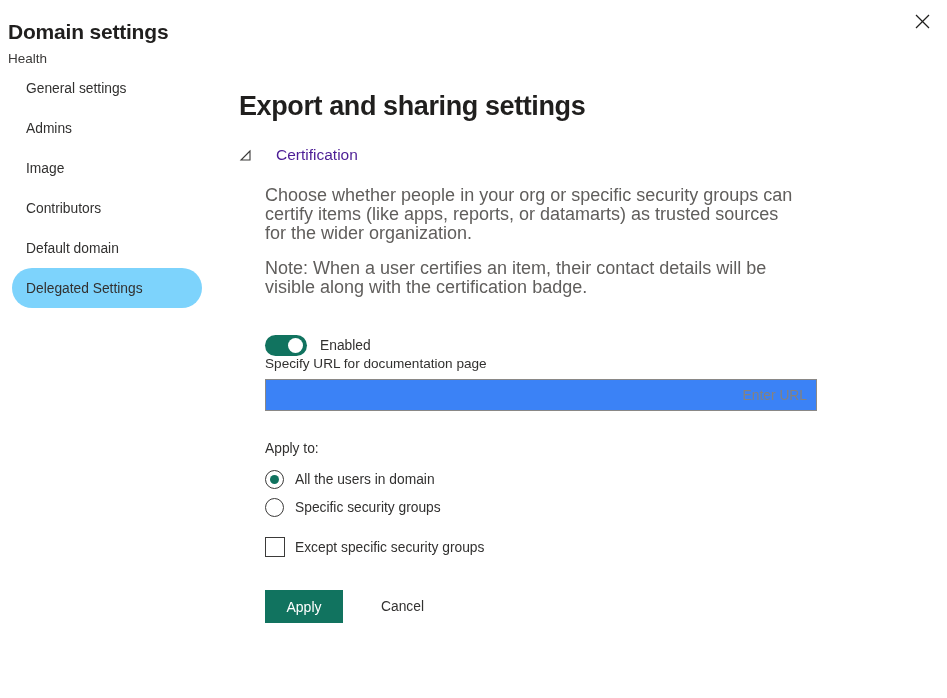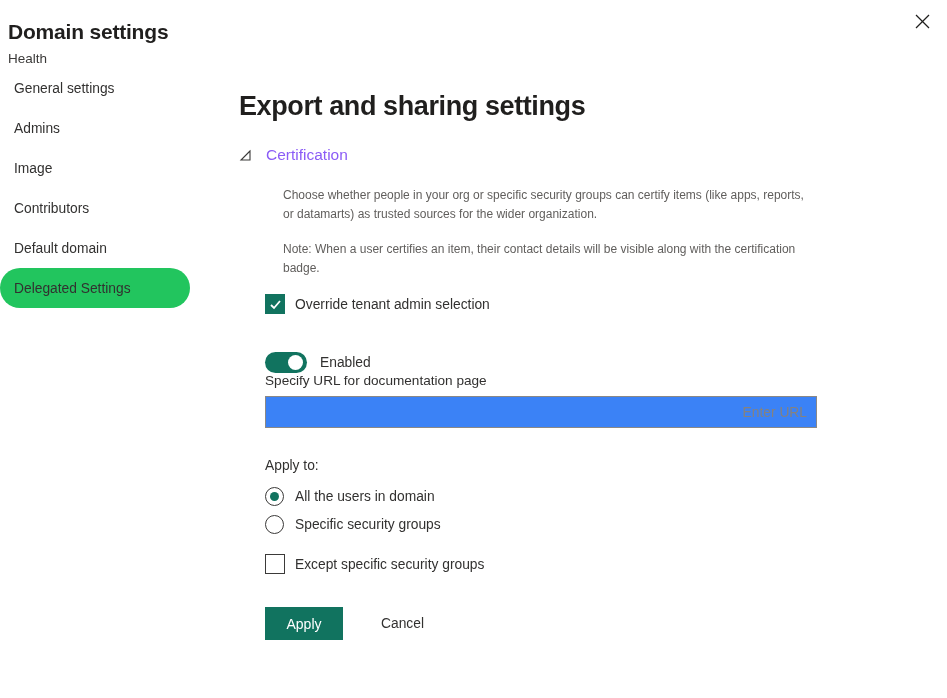--- a/index.html
+++ b/index.html
@@ -56,37 +56,37 @@
     background: transparent;
     border: none;
     cursor: pointer;
     padding: 0;
   }
   .close-button svg { display: block; }
 
   
   .sidebar {
     position: absolute;
-    left: 0;
+    left: 12px;
     top: 68px;
     width: 190px;
   }
   .sidebar-item {
     height: 40px;
     display: flex;
     align-items: center;
     padding-left: 14px;
     font-size: 13.8px;
     color: #323130;
     cursor: pointer;
     background: transparent;
     user-select: none;
   }
   .sidebar-item.selected {
-    background: #22c55e;
+    background: #7dd3fc;
     border-radius: 20px;
   }
 
   
   .content {
     position: absolute;
     left: 239px;
     top: 88px;
     width: 600px;
   }
@@ -106,34 +106,34 @@
     cursor: pointer;
   }
   .section-chevron {
     width: 22px;
     display: flex;
     align-items: center;
     justify-content: flex-start;
   }
   .section-label {
     font-size: 15.5px;
-    color: #8b5cf6;
-    margin-left: 5px;
+    color: #4c1d95;
+    margin-left: 15px;
   }
 
   .section-body {
     margin-left: 26px;
     margin-top: 22px;
   }
 
   .desc {
-    font-size: 12px;
+    font-size: 18px;
     line-height: 19px;
     color: #605e5c;
-    margin: 0 0 16px 18px;
+    margin: 0 0 16px 0;
     width: 530px;
   }
 
   
   .check-row {
     display: flex;
     align-items: center;
     cursor: pointer;
     user-select: none;
   }
@@ -329,28 +329,20 @@
         </svg>
       </span>
       <span class="section-label">Certification</span>
     </div>
 
     <div class="section-body">
 
       <p class="desc">Choose whether people in your org or specific security groups can certify items (like apps, reports, or datamarts) as trusted sources for the wider organization.</p>
       <p class="desc">Note: When a user certifies an item, their contact details will be visible along with the certification badge.</p>
 
-      <div class="check-row">
-        <span class="checkbox">
-          <svg width="13" height="13" viewBox="0 0 13 13">
-            <polyline points="2,7 5,10 11,3" fill="none" stroke="#ffffff" stroke-width="1.8"></polyline>
-          </svg>
-        </span>
-        <span class="check-label">Override tenant admin selection</span>
-      </div>
 
       <div class="toggle-row">
         <span class="toggle">
           <span class="knob"></span>
         </span>
         <span class="toggle-label">Enabled</span>
       </div>
 
       <div class="field-block">
         <label class="field-label">Specify URL for documentation page</label>

